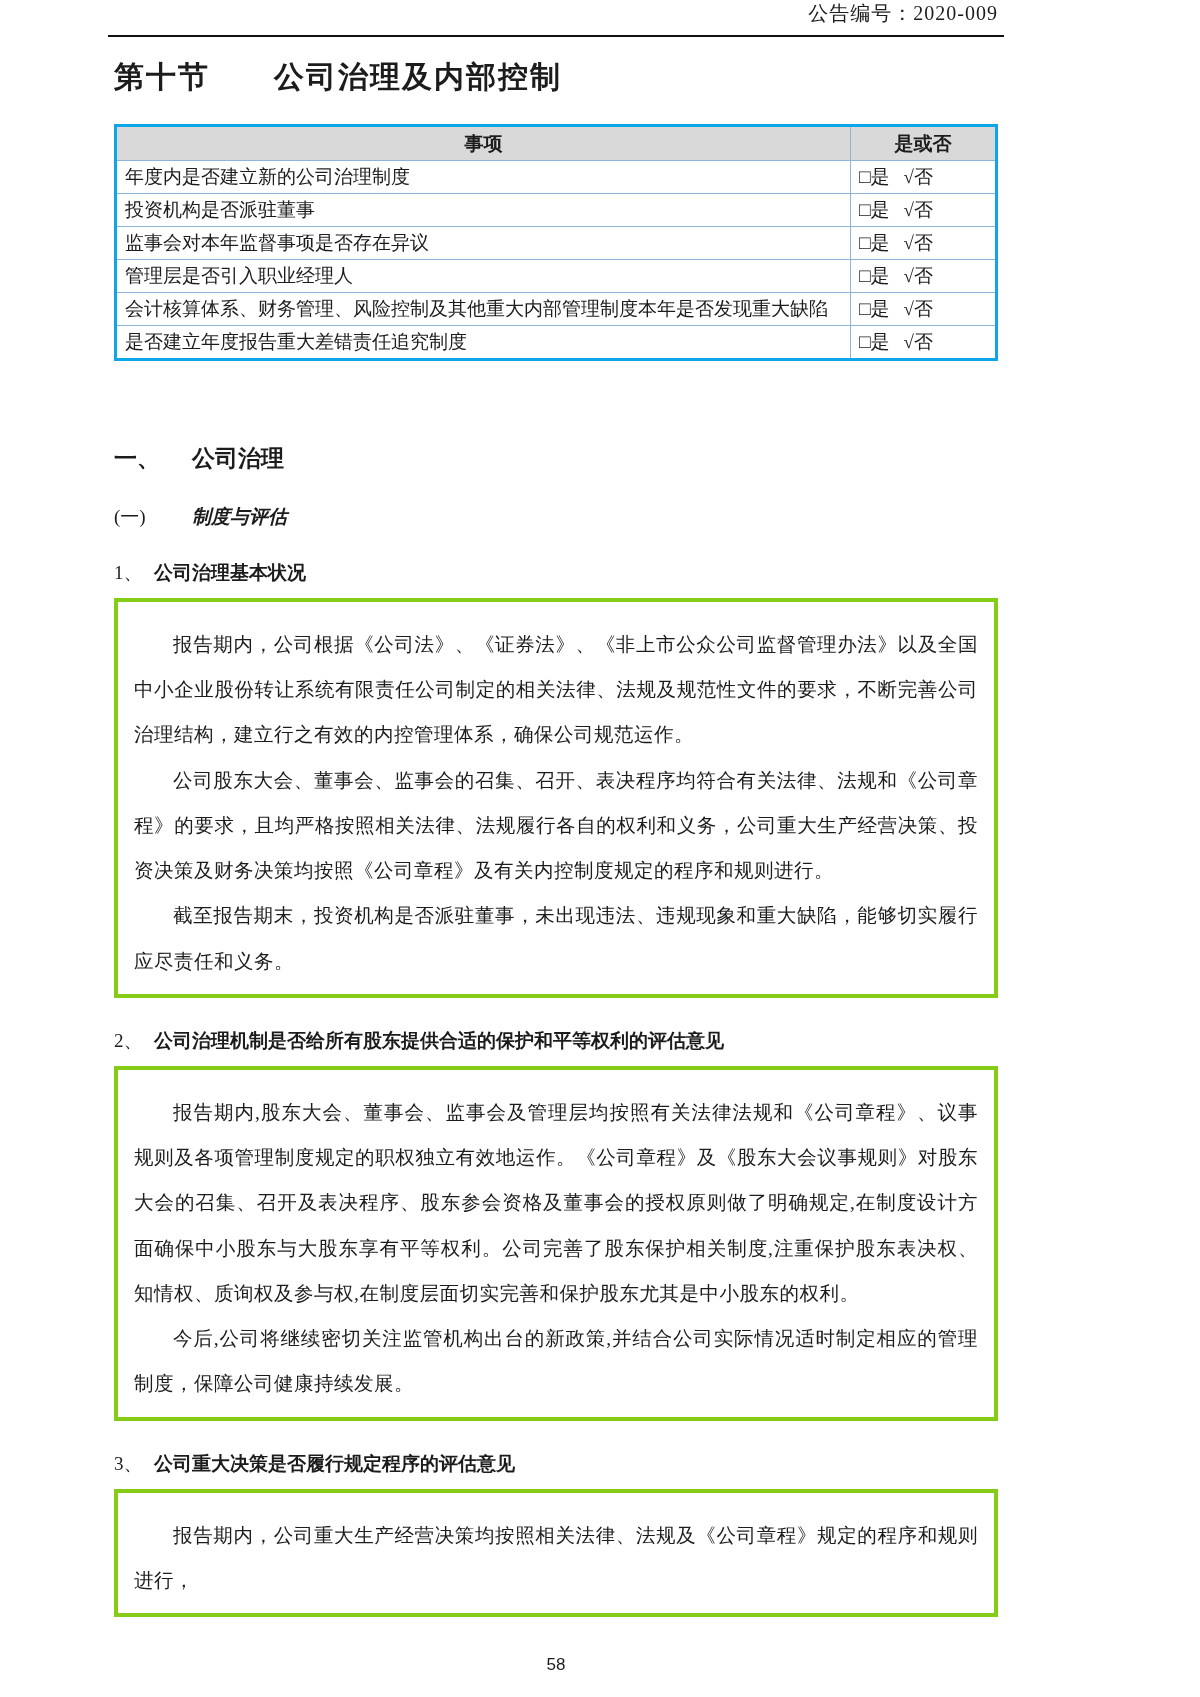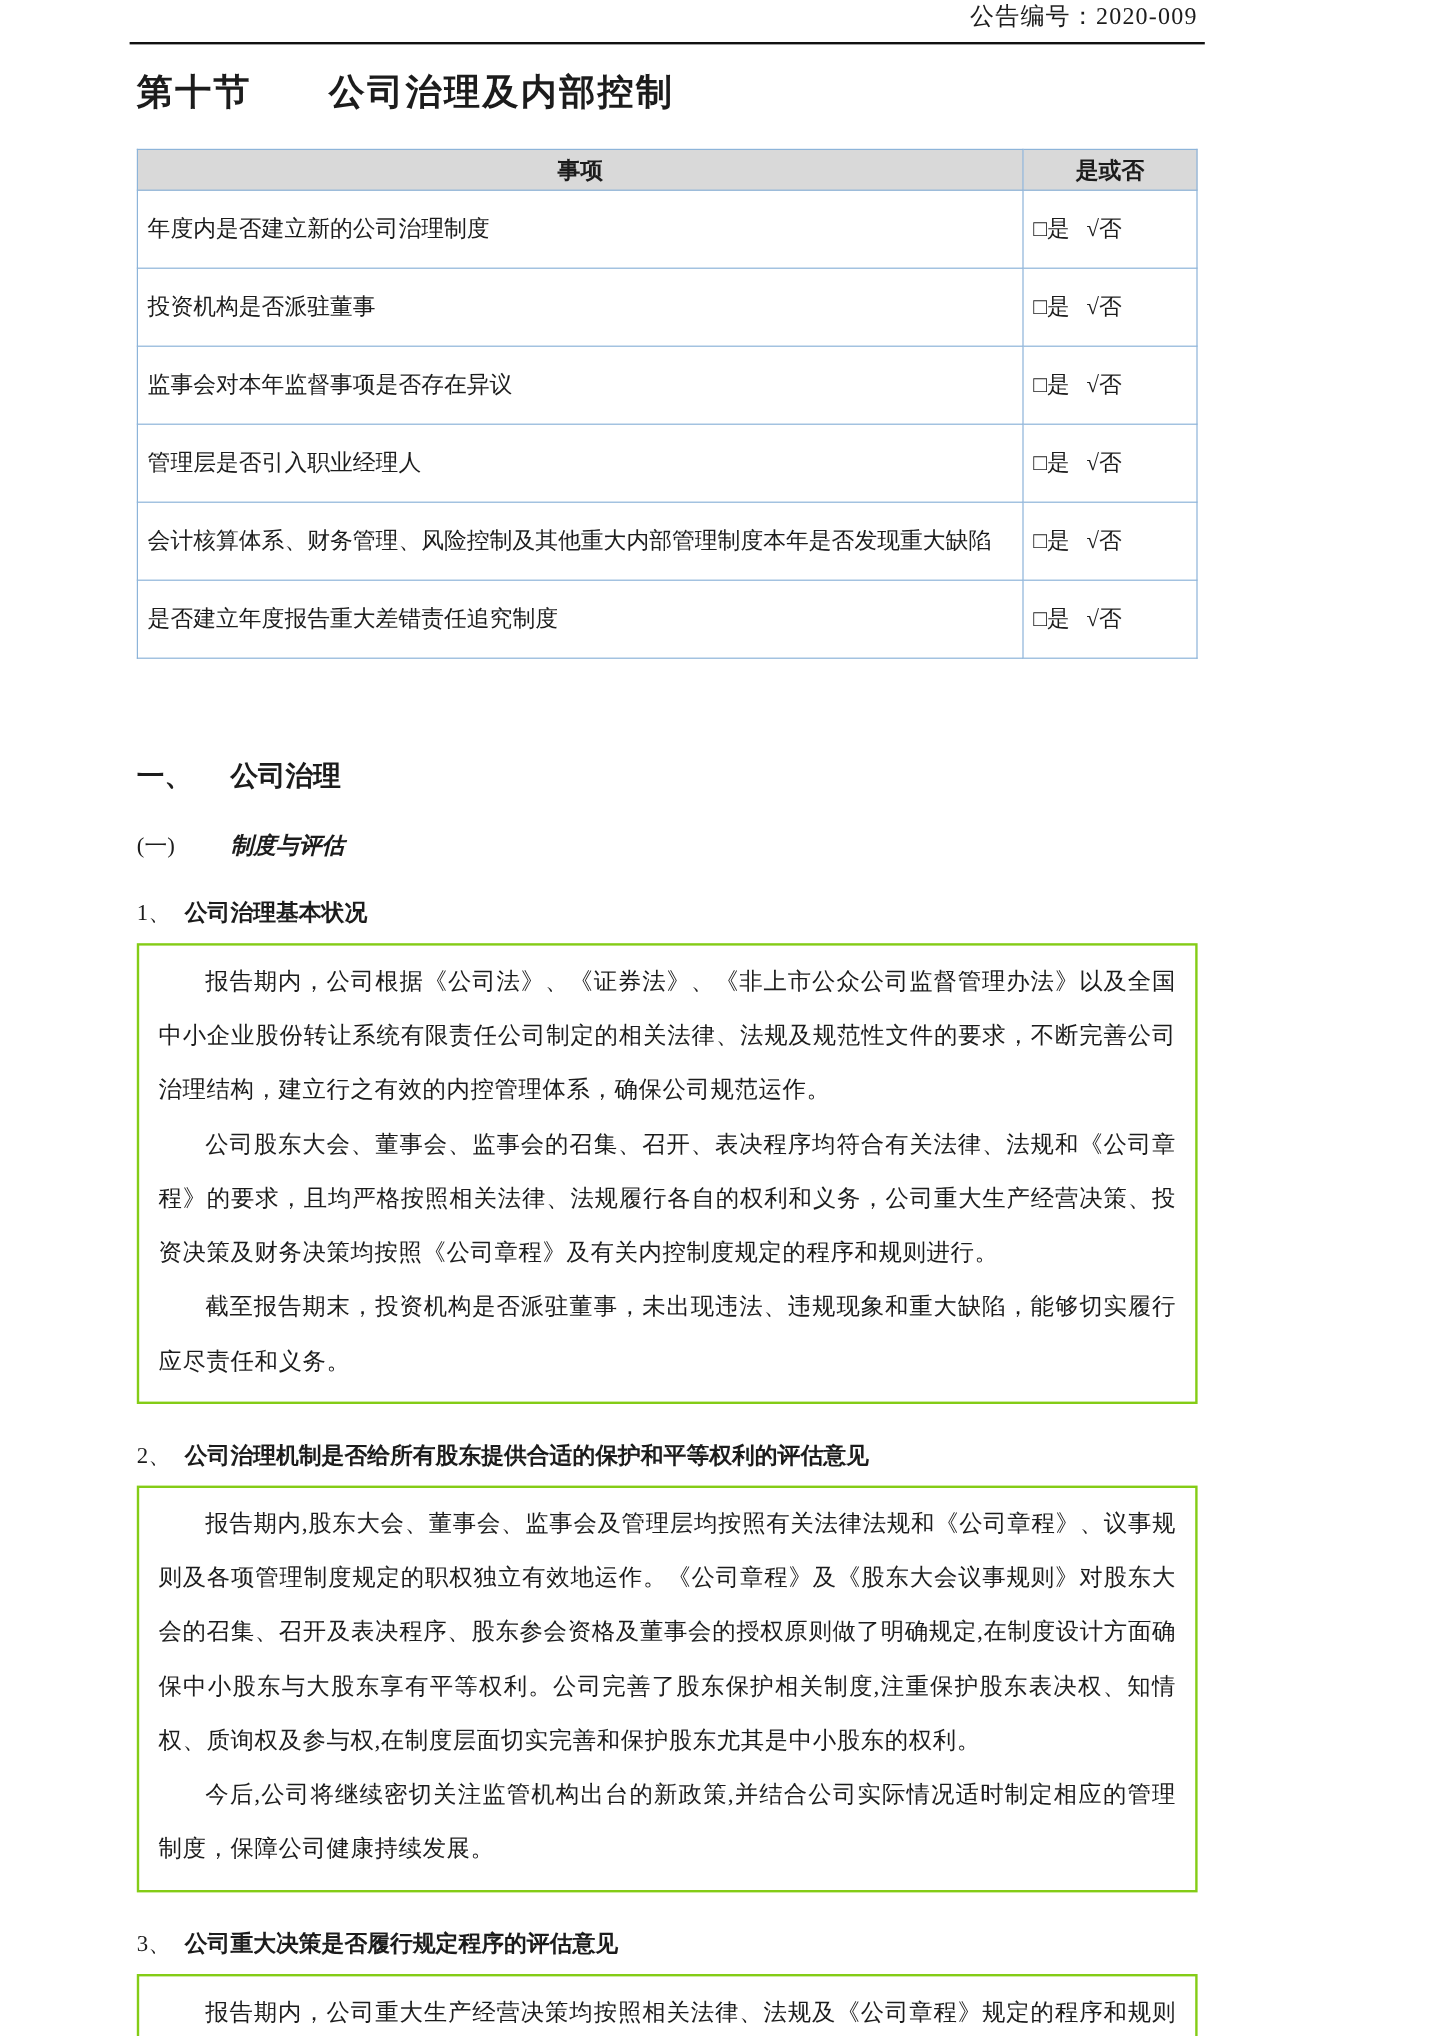--- a/index.html
+++ b/index.html
@@ -34,36 +34,36 @@
     font-family:"Liberation Sans","DejaVu Sans",sans-serif;
     font-weight:bold;
     font-size:30px;
     letter-spacing:2px;
   }
   
   table.checklist{
     margin-top:26px;
     width:100%;
     border-collapse:collapse;
-    border:1px solid #0ea5e9;
+    border:3px solid #0ea5e9;
     font-size:19px;
   }
   table.checklist th{
     background:#d9d9d9;
     border:1px solid #8db4d9;
     font-family:"Liberation Sans","DejaVu Sans",sans-serif;
     font-weight:bold;
     height:31px;
     text-align:center;
     font-size:19px;
   }
   table.checklist td{
     border:1px solid #8db4d9;
     height:32px;
-    padding:16px 8px;
+    padding:0 8px;
   }
   td.item-cell{ text-align:left; }
   td.answer-cell{
     width:128px;
     text-align:left;
     white-space:nowrap;
     padding:0 4px;
   }
   .answer-cell .yes{ margin-right:14px; }
   
@@ -92,22 +92,22 @@
   }
   .numbered-heading .num{ width:40px; }
   .numbered-heading .ttl{
     font-family:"Liberation Sans","DejaVu Sans",sans-serif;
     font-weight:bold;
     text-align:center;
   }
   
   .text-box{
     margin-top:12px;
-    border:2px solid #84cc16;
-    padding:8px 16px 10px 16px;
+    border:4px solid #84cc16;
+    padding:20px 16px 10px 16px;
   }
   .text-box p{
     margin:0;
     font-size:19.5px;
     line-height:2.32;
     text-indent:2em;
     text-align:justify;
     letter-spacing:0.5px;
   }
   

